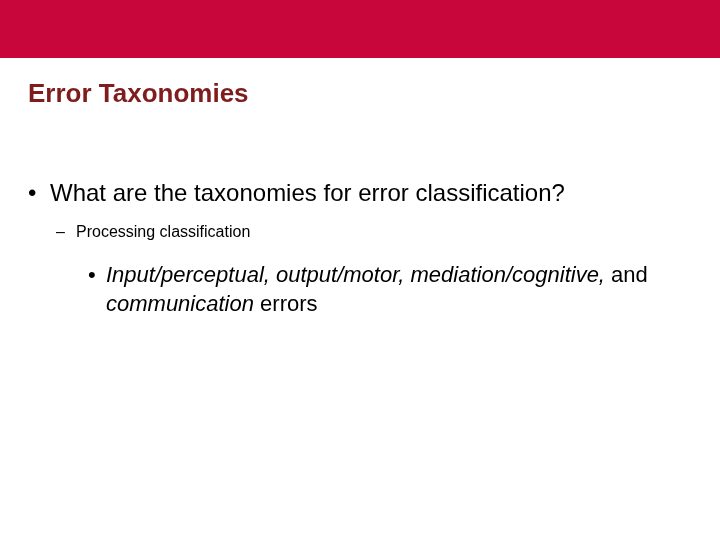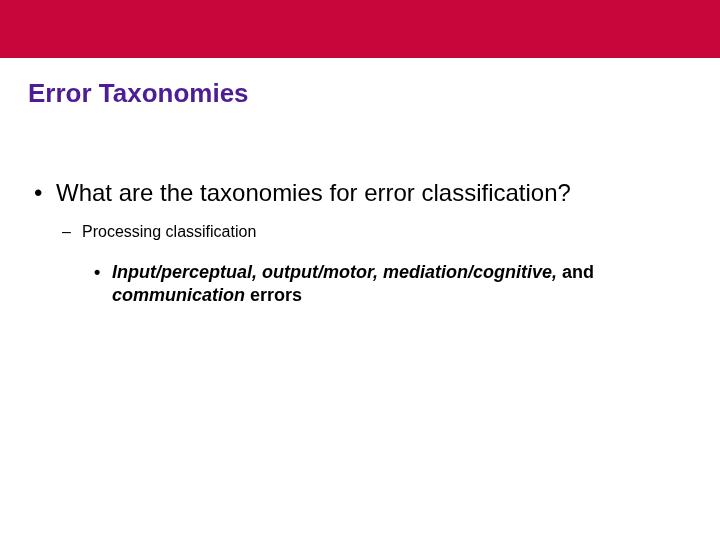--- a/index.html
+++ b/index.html
@@ -13,26 +13,26 @@
     overflow: hidden;
   }
   .top-bar {
     width: 100%;
     height: 58px;
     background: #c8063b;
   }
   .title {
     font-size: 26px;
     font-weight: bold;
-    color: #4c1d95;
+    color: #7f1d1d;
     padding: 20px 0 0 28px;
   }
   .content {
     margin-top: 70px;
-    padding-left: 26px;
+    padding-left: 20px;
     padding-right: 30px;
   }
   .level1 {
     font-size: 24px;
     list-style: none;
     position: relative;
     padding-left: 30px;
     margin-bottom: 14px;
     line-height: 1.2;
   }
@@ -52,28 +52,27 @@
     margin-bottom: 8px;
     line-height: 1.2;
   }
   .level2::before {
     content: "–";
     position: absolute;
     left: 36px;
     top: 0;
   }
   .level3 {
-    font-size: 18px;
+    font-size: 22px;
     list-style: none;
     position: relative;
     padding-left: 86px;
     margin-top: 20px;
     line-height: 1.3;
     max-width: 560px;
-    font-weight: bold;
   }
   .level3::before {
     content: "•";
     position: absolute;
     left: 68px;
     top: 0;
   }
   .italic {
     font-style: italic;
   }

